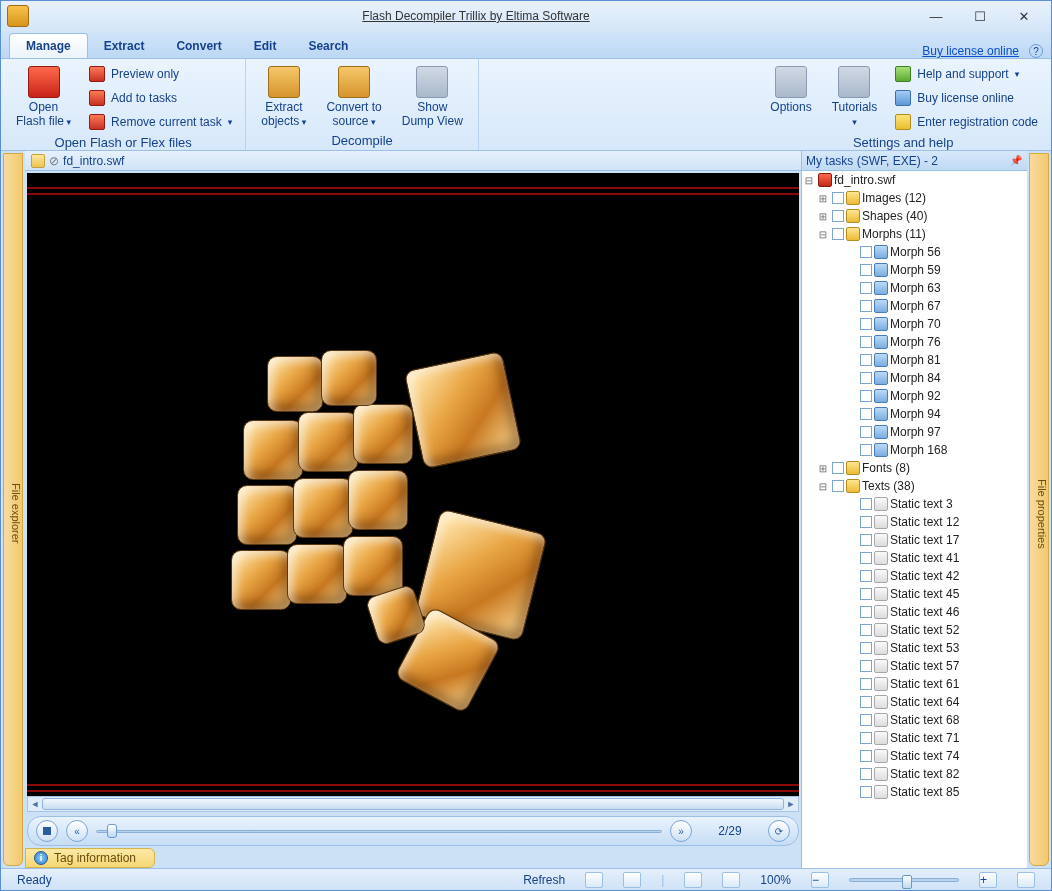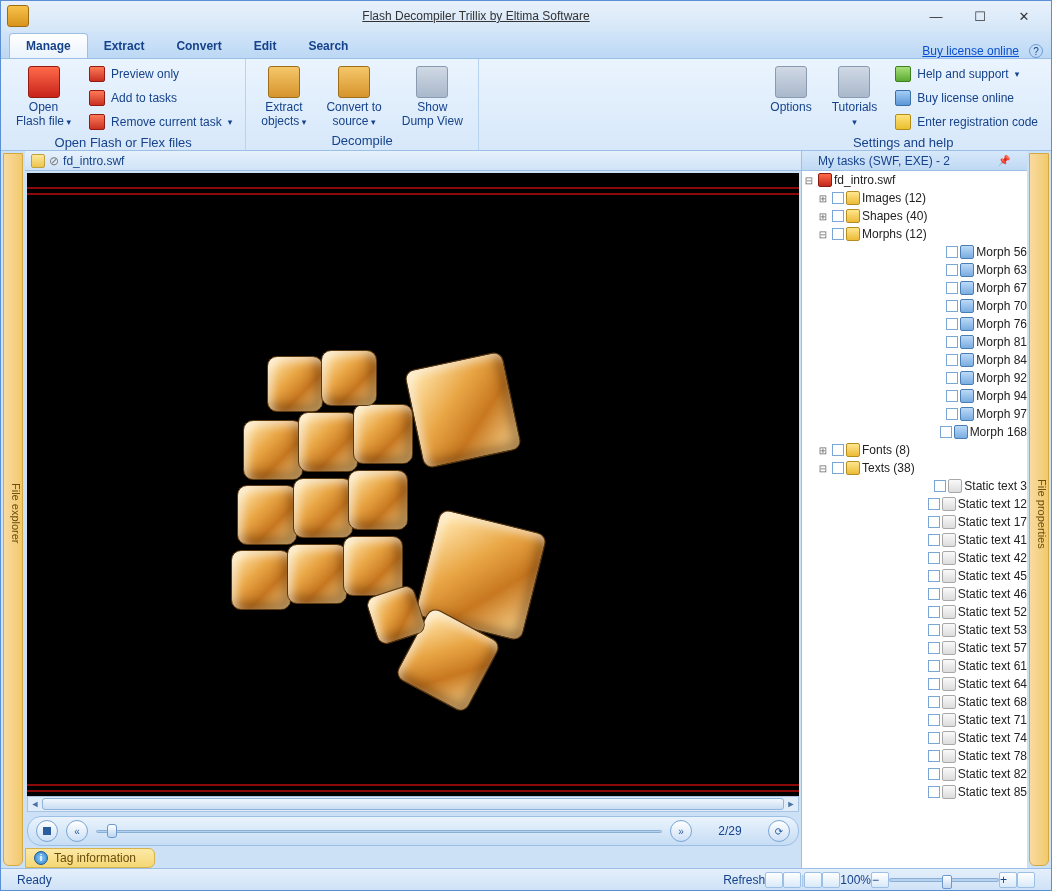--- a/index.html
+++ b/index.html
@@ -52,36 +52,36 @@
 .circlebtn.stop::after{content:"";width:8px;height:8px;background:#2b5d9d;}
 .slider { flex:1; height:10px; position:relative; }
 .slider-track { position:absolute; left:0;right:0;top:4px;height:3px;background:linear-gradient(#9fc0e3,#cfe2f6); border-radius:2px; border:1px solid #8ab0d8;}
 .slider-thumb { position:absolute; left:2%; top:-2px; width:10px;height:14px; background:linear-gradient(#fff,#bcd7f2); border:1px solid #6b99cd; border-radius:3px; }
 .pagecount { width:60px;text-align:center;color:#15428b; }
 .taginfo { height:20px; background:#cde1f6; display:flex;align-items:center; }
 .taginfo-inner { background:linear-gradient(#fce9a6,#f5d774); border:1px solid #d4b44a; border-radius:0 6px 6px 0; padding:2px 18px 2px 8px; color:#6a4d0d; display:flex;align-items:center;gap:6px; font-size:11px; }
 .info-icon { width:14px;height:14px;border-radius:50%;background:radial-gradient(#8fd0ff,#2d7cc7);border:1px solid #1d5a96;display:inline-flex;align-items:center;justify-content:center;color:#fff;font-size:9px;font-weight:bold;}
 
 .rightpanel { width:226px; background:#eaf4fe; border-left:1px solid #9cbfe6; display:flex; flex-direction:column; }
-.panel-head { height:20px; background:linear-gradient(#d7e8fa,#bfd9f4); color:#15428b; padding:0 16px; display:flex;align-items:center; border-bottom:1px solid #9cbfe6; }
+.panel-head { height:20px; background:linear-gradient(#d7e8fa,#bfd9f4); color:#15428b; padding:0 4px; display:flex;align-items:center; border-bottom:1px solid #9cbfe6; }
 .panel-head .pin { margin-left:auto; font-size:10px; }
 .tree { flex:1; overflow-y:auto; overflow-x:hidden; background:#fff; font-size:12px; }
 .tree-row { display:flex; align-items:center; height:18px; gap:2px; white-space:nowrap; }
 .tw { width:14px; text-align:center; color:#6a6a6a; font-size:10px; }
 .chk { width:12px;height:12px;border:1px solid #7aa6d6;background:#fff; }
 .tico { width:14px;height:14px; border:1px solid #aaa; border-radius:2px; flex:none; }
 .tico.fl { background:linear-gradient(#ff6a4a,#c12a1a); border-color:#8c1b12; }
 .tico.folder { background:linear-gradient(#ffe58c,#ebbb37); border-color:#b58e21; }
 .tico.morph { background:linear-gradient(#bcdaf8,#7aace0); border-color:#4a7db4; }
 .tico.txt { background:linear-gradient(#fafafa,#dcdcdc); border-color:#a8a8a8; }
 .tlabel { color:#222; }
-.ind1 { padding-left:14px; } .ind3 { padding-left:42px;justify-content:flex-end; }
+.ind1 { padding-left:14px; } .ind3 { padding-left:42px; }
 
 .statusbar { height:22px; background:linear-gradient(#e4effb,#cfe2f6); border-top:1px solid #9cbfe6; display:flex;align-items:center; padding:0 16px; gap:8px; color:#15428b; }
-.statusbar .right { margin-left:auto; display:flex; align-items:center; gap:0; }
+.statusbar .right { margin-left:auto; display:flex; align-items:center; gap:20px; }
 .sbtn { width:18px;height:16px;border:1px solid #9cbfe6;background:linear-gradient(#fff,#d9e9f9); border-radius:2px; }
 .zoomslider { width:110px;height:4px;background:#b8d2ee;border:1px solid #8ab0d8;position:relative;border-radius:2px; }
 .zoomslider::after { content:""; position:absolute; left:48%; top:-4px; width:8px;height:12px;background:linear-gradient(#fff,#c0d8f1);border:1px solid #6b99cd;border-radius:2px; }
 </style>
 </head>
 <body>
 
 <div class="window">
   <div class="titlebar">
     <div class="app-icon"></div>
@@ -257,27 +257,33 @@
           <div class="tree-row ind1">
             <span class="tw">⊞</span>
             <span class="chk"></span>
             <span class="tico folder"></span>
             <span class="tlabel">Shapes (40)</span>
           </div>
           <div class="tree-row ind1">
             <span class="tw">⊟</span>
             <span class="chk"></span>
             <span class="tico folder"></span>
-            <span class="tlabel">Morphs (12)</span>
+            <span class="tlabel">Morphs (11)</span>
           </div>
           <div class="tree-row ind3">
             <span class="tw"></span>
             <span class="chk"></span>
             <span class="tico morph"></span>
             <span class="tlabel">Morph 56</span>
+          </div>
+          <div class="tree-row ind3">
+            <span class="tw"></span>
+            <span class="chk"></span>
+            <span class="tico morph"></span>
+            <span class="tlabel">Morph 59</span>
           </div>
           <div class="tree-row ind3">
             <span class="tw"></span>
             <span class="chk"></span>
             <span class="tico morph"></span>
             <span class="tlabel">Morph 63</span>
           </div>
           <div class="tree-row ind3">
             <span class="tw"></span>
             <span class="chk"></span>
@@ -426,26 +432,20 @@
             <span class="tw"></span>
             <span class="chk"></span>
             <span class="tico txt"></span>
             <span class="tlabel">Static text 71</span>
           </div>
           <div class="tree-row ind3">
             <span class="tw"></span>
             <span class="chk"></span>
             <span class="tico txt"></span>
             <span class="tlabel">Static text 74</span>
-          </div>
-          <div class="tree-row ind3">
-            <span class="tw"></span>
-            <span class="chk"></span>
-            <span class="tico txt"></span>
-            <span class="tlabel">Static text 78</span>
           </div>
           <div class="tree-row ind3">
             <span class="tw"></span>
             <span class="chk"></span>
             <span class="tico txt"></span>
             <span class="tlabel">Static text 82</span>
           </div>
           <div class="tree-row ind3">
             <span class="tw"></span>
             <span class="chk"></span>

